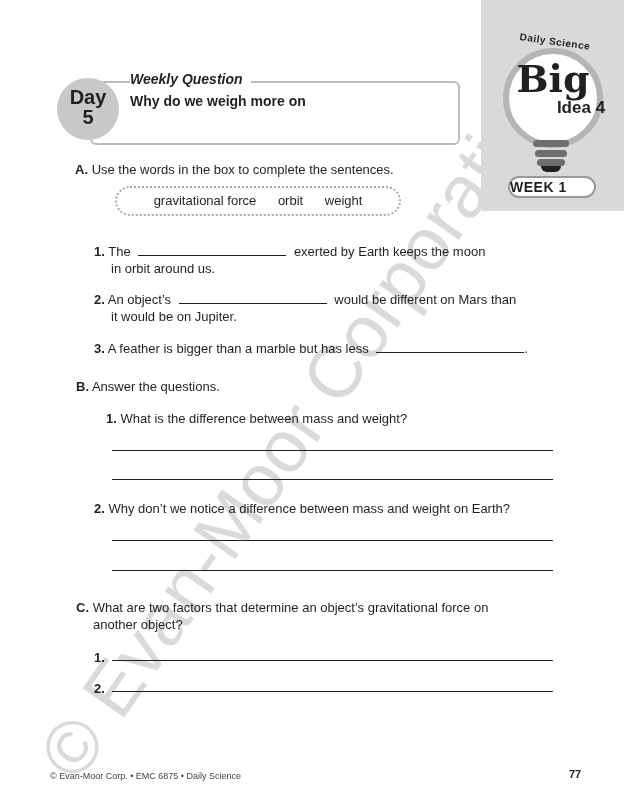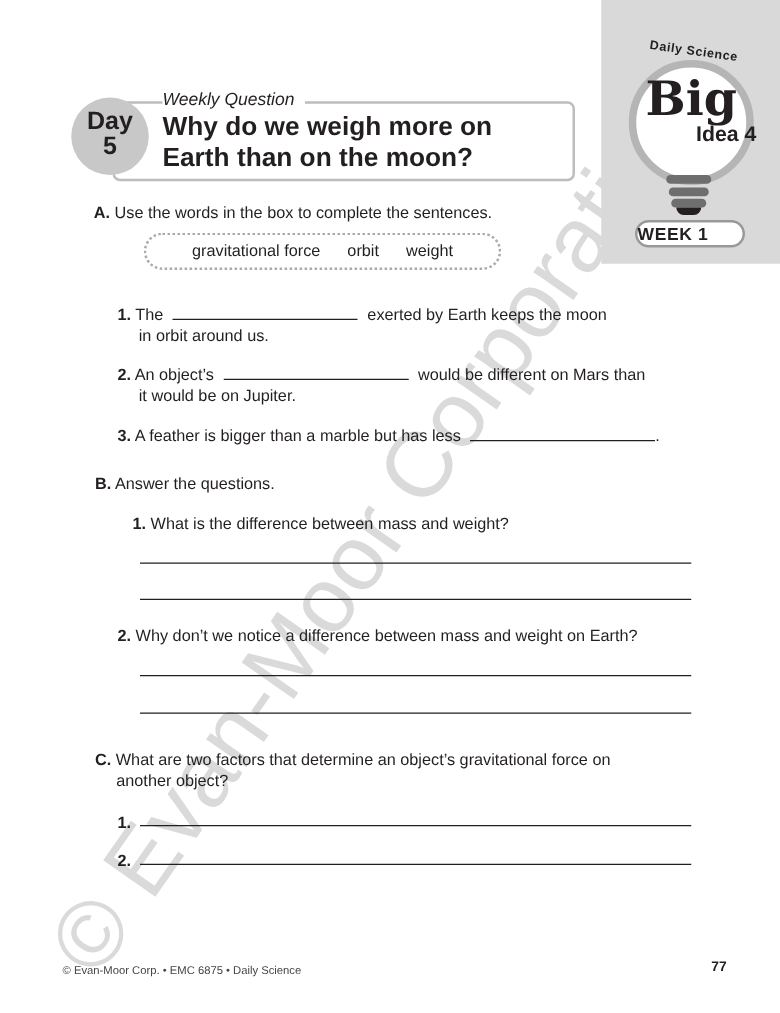--- a/index.html
+++ b/index.html
@@ -17,22 +17,22 @@
   .idea { left:531px; top:98px; width:100px; text-align:center; font-size:17px; font-weight:bold; }
   .screw { left:533px; width:36px; height:7px; border-radius:4px; background:#6e6e6e; }
   .screw-tip { left:541px; top:166px; width:20px; height:6px; border-radius:0 0 10px 10px; background:#231f20; }
   .week { left:508px; top:176px; width:88px; height:22px; border:2px solid #999; border-radius:12px; background:#fff;
           box-sizing:border-box; font-weight:900; font-size:14px; line-height:19px; letter-spacing:0.5px; }
   
   .day-circle { left:57px; top:78px; width:62px; height:62px; border-radius:50%; background:#c8c8c8; }
   .day-text { left:57px; top:87px; width:62px; text-align:center; font-weight:bold; font-size:20px; line-height:20px; }
   .title-box { left:90px; top:81px; width:370px; height:64px; border:2px solid #bdbdbd; border-radius:6px;
                box-sizing:border-box; background:transparent; }
-  .weekly { left:130px; top:71px; background:#fff; padding:0 8px 0 0; font-weight:normal; font-style:italic; font-size:14px; }
-  .title { left:130px; top:89px; font-weight:bold; font-size:21px; line-height:25px; }
+  .weekly { left:130px; top:71px; background:#fff; padding:0 8px 0 0; font-weight:bold; font-style:italic; font-size:14px; }
+  .title { left:130px; top:89px; font-weight:bold; font-size:14px; line-height:25px; }
   
   .txt { font-size:13px; line-height:17px; }
   .b { font-weight:bold; }
   .wordbox { left:115px; top:186px; width:286px; height:30px; border:2px dotted #aaa; border-radius:16px; box-sizing:border-box; }
   .words { left:115px; top:193px; width:286px; text-align:center; font-size:13px; word-spacing:0; }
   .words span { margin:0 9px;text-align:center; }
   .blank { display:inline-block; border-bottom:1.2px solid #231f20; height:12px; vertical-align:baseline; }
   .line { height:0; border-top:1.2px solid #231f20; }
   .watermark { left:-20px; top:390px; font-size:74px; color:rgba(150,150,150,0.35); transform:rotate(-55deg);
                transform-origin:left top; white-space:nowrap; left:22px; top:745px; }
@@ -57,21 +57,20 @@
 
 <div class="abs title-box"></div>
 <div class="abs day-circle"></div>
 <div class="abs day-text">
   <div>Day</div>
   <div>5</div>
 </div>
 <div class="abs weekly">Weekly Question</div>
 <div class="abs title">
   <div>Why do we weigh more on</div>
-  <div>Earth than on the moon?</div>
 </div>
 
 <div class="abs txt" style="left:75px;top:161px;">
   <span class="b">A.</span>
   <span>Use the words in the box to complete the sentences.</span>
 </div>
 <div class="abs wordbox"></div>
 <div class="abs words">
   <span>gravitational force</span>
   <span>orbit</span>

